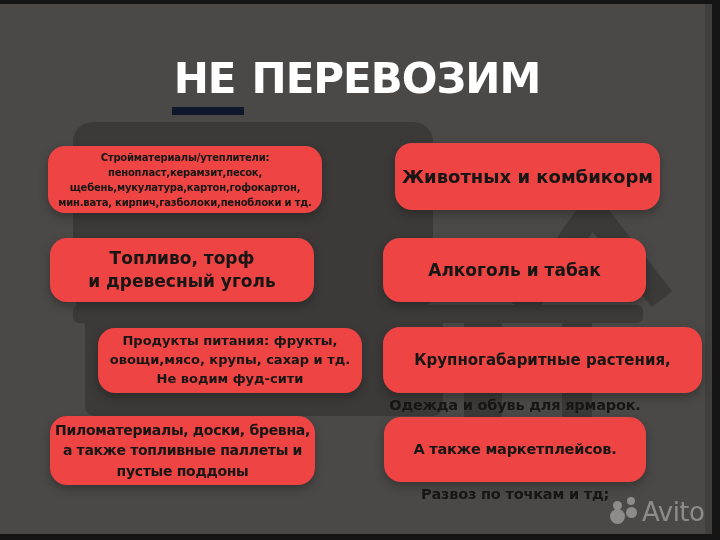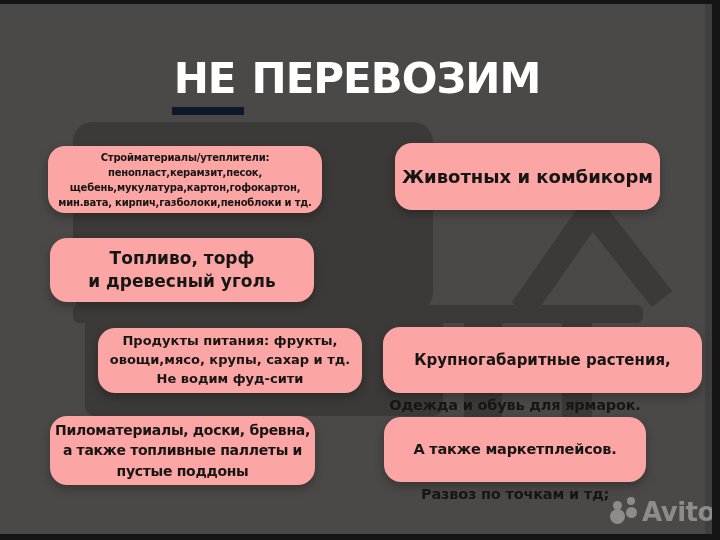--- a/index.html
+++ b/index.html
@@ -32,21 +32,21 @@
     font-size:42px;font-weight:bold;letter-spacing:-1px;line-height:1.1;
     white-space:nowrap;
   }
   .title .neg{
     display:inline-block;border-bottom:8px solid #0f172a;
     padding:0 8px 5px 2px;margin-right:8px;text-align:center;
   }
 
   
   .card{
-    position:absolute;background:#fca5a5;border-radius:17px;
+    position:absolute;background:#ef4444;border-radius:17px;
     display:flex;flex-direction:column;justify-content:center;align-items:center;
     text-align:center;color:#161614;font-weight:bold;
     box-shadow:0 4px 10px rgba(0,0,0,0.28);
   }
   .card .ln{white-space:nowrap;}
   .card-l1{left:48px;top:146px;width:274px;height:67px;font-size:10px;line-height:1.5;letter-spacing:-0.2px;}
   .card-l2{left:50px;top:238px;width:264px;height:64px;font-size:17px;line-height:1.35;}
   .card-l3{left:50px;top:328px;width:264px;height:65px;font-size:13px;line-height:1.45;margin-left:48px;}
   .card-l4{left:50px;top:416px;width:265px;height:69px;font-size:14px;line-height:1.45;letter-spacing:-0.3px;}
   .card-r1{left:395px;top:143px;width:265px;height:67px;font-size:18px;}
@@ -58,21 +58,21 @@
   .avito{
     position:absolute;left:610px;top:497px;display:flex;align-items:center;
     color:#8d8c8a;
   }
   .avito-logo{position:relative;width:32px;height:30px;display:inline-block;}
   .avito-logo i{position:absolute;background:#8d8c8a;border-radius:50%;}
   .avito-c1{left:3px;top:4px;width:9px;height:9px;}
   .avito-c2{left:17px;top:0;width:8px;height:8px;}
   .avito-c3{left:0;top:12px;width:15px;height:15px;}
   .avito-c4{left:16px;top:10px;width:11px;height:11px;}
-  .avito-brand{font-size:26px;font-weight:bold;letter-spacing:-0.5px;line-height:30px;text-align:right;}
+  .avito-brand{font-size:26px;font-weight:normal;letter-spacing:-0.5px;line-height:30px;text-align:right;}
 </style>
 </head>
 <body>
 
 <div class="canvas">
 
   <div class="wm wm-box1"></div>
   <div class="wm wm-band"></div>
   <div class="wm wm-box2"></div>
   <div class="wm wm-leg1"></div>
@@ -104,20 +104,23 @@
   <div class="card card-l4">
     <div class="ln">Пиломатериалы, доски, бревна,</div>
     <div class="ln">а также топливные паллеты и</div>
     <div class="ln">пустые поддоны</div>
   </div>
 
   <div class="card card-r1">
     <div class="ln">Животных и комбикорм</div>
   </div>
 
+  <div class="card card-r2">
+    <div class="ln">Алкоголь и табак</div>
+  </div>
 
   <div class="card card-r3">
     <div class="ln">Крупногабаритные растения,</div>
   </div>
 
   <div class="card card-r4">
     <div class="ln">Одежда и обувь для ярмарок.</div>
     <div class="ln">А также маркетплейсов.</div>
     <div class="ln">Развоз по точкам и тд;</div>
   </div>

